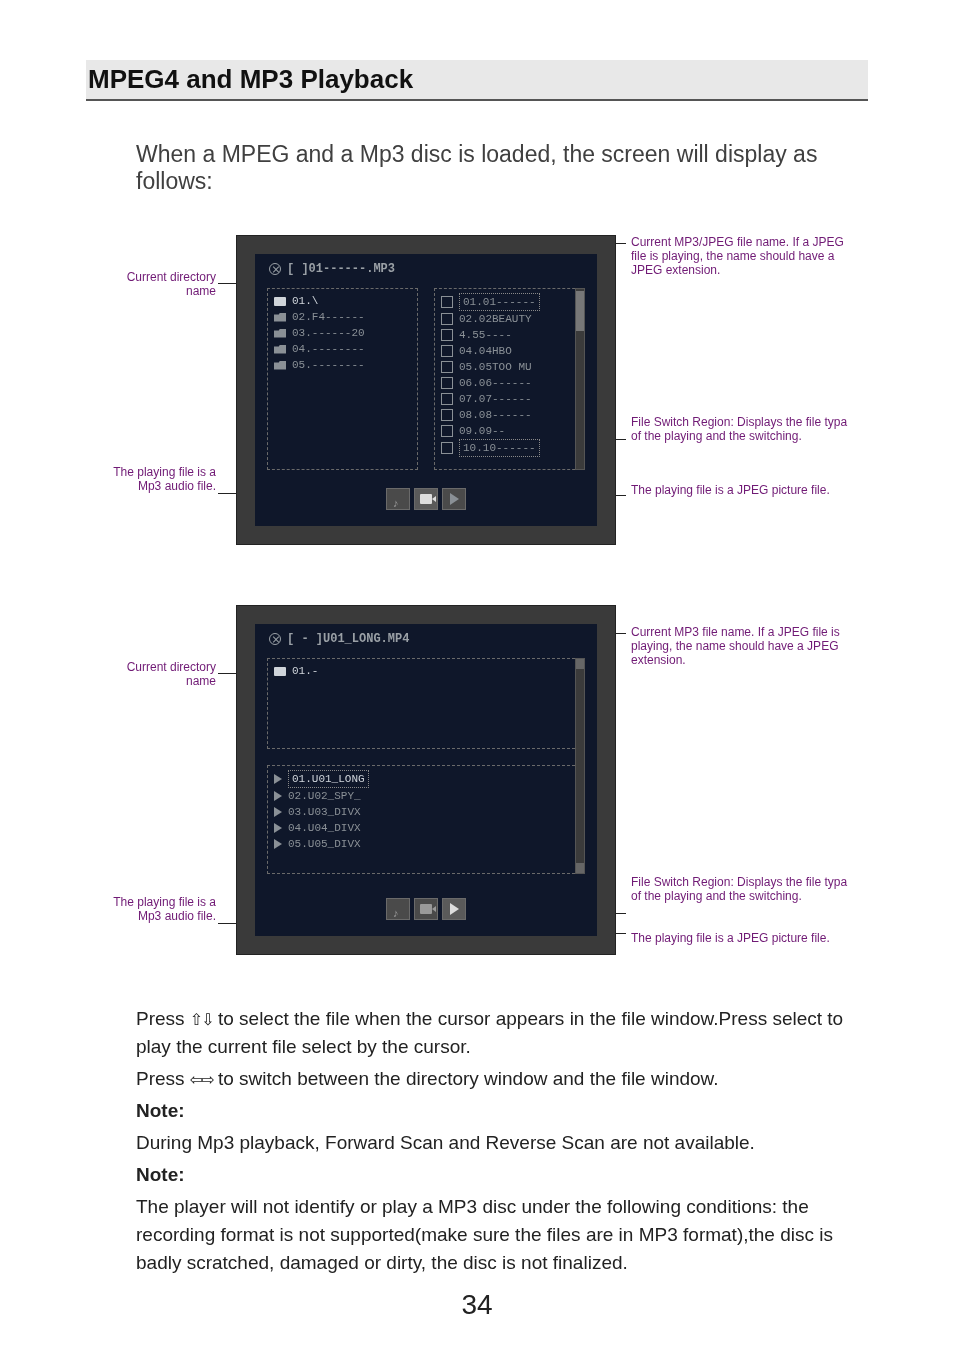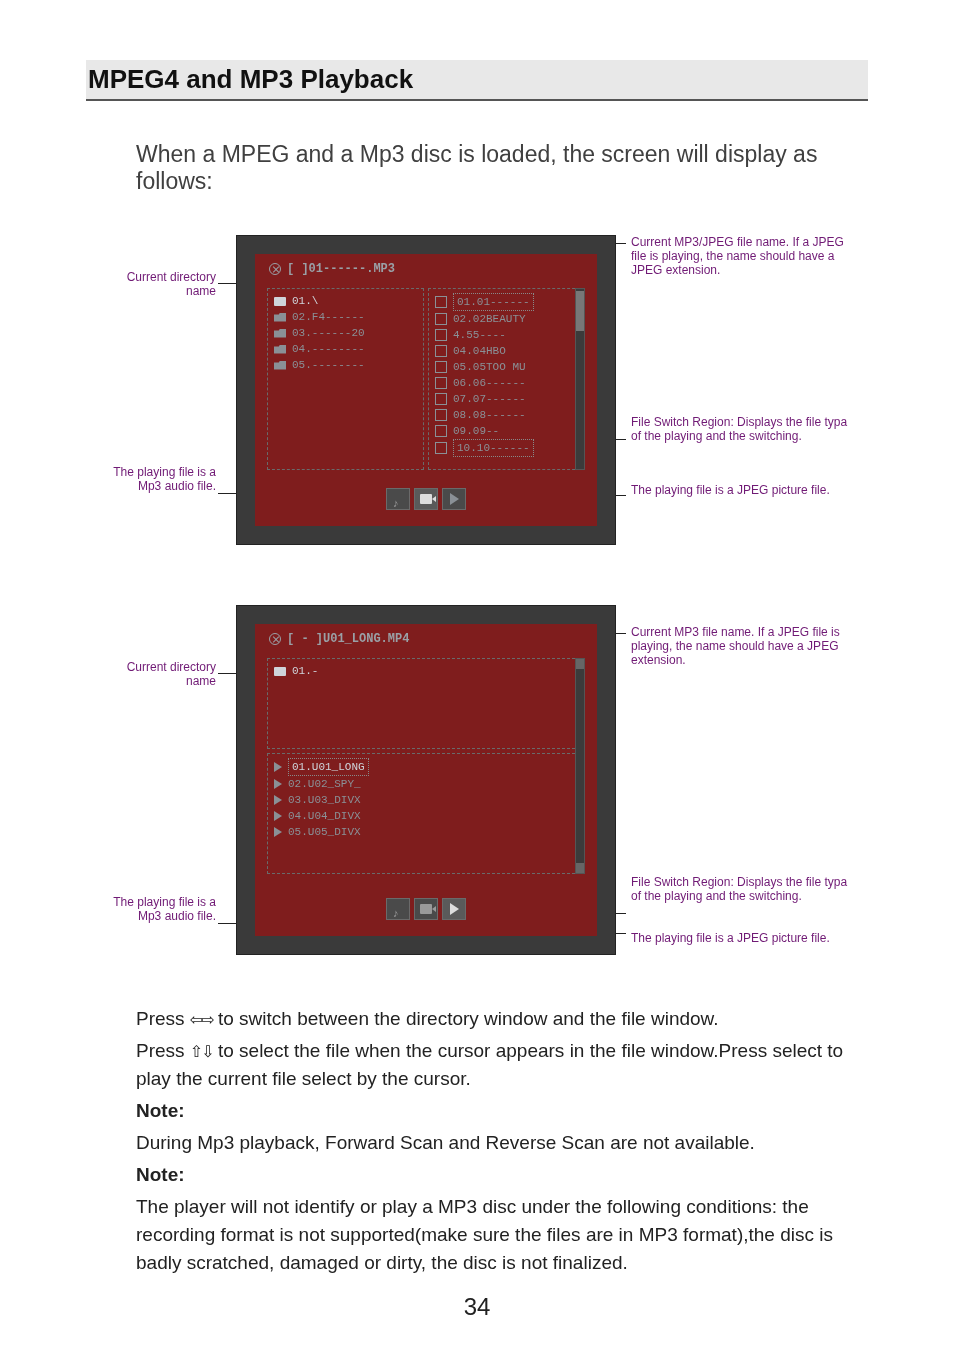--- a/index.html
+++ b/index.html
@@ -39,21 +39,21 @@
     left: 150px;
     top: 0;
     width: 380px;
     height: 310px;
     background: #3a3a3a;
     border: 1px solid #222;
   }
   .screen-inner {
     position: absolute;
     top: 18px; left: 18px; right: 18px; bottom: 18px;
-    background: #7f1d1d;
+    background: #0f172a;
   }
   .screen-header {
     position: absolute;
     top: 8px; left: 14px;
     color: #9aa0a6;
     font-family: "Courier New", monospace;
     font-size: 12px;
     font-weight: bold;
   }
   .stop-icon {
@@ -71,21 +71,21 @@
     width: 8px; height: 1px;
     background: #9aa0a6;
     top: 5px; left: 2px;
   }
   .stop-icon::before { transform: rotate(45deg); }
   .stop-icon::after  { transform: rotate(-45deg); }
   .panes {
     position: absolute;
     top: 34px; left: 12px; right: 12px; bottom: 56px;
     display: flex;
-    gap: 4px;
+    gap: 16px;
   }
   .pane {
     border: 1px dashed #6a6a6a;
     flex: 1;
     padding: 4px 6px;
     overflow: hidden;
   }
   .pane .row {
     font-family: "Courier New", monospace;
     font-size: 11px;
@@ -235,21 +235,21 @@
     font-size: 16px;
     line-height: 1;
   }
   .arrows.ud::before { content: "⇧⇩"; letter-spacing: -2px; }
   .arrows.lr::before { content: "⇦⇨"; letter-spacing: -2px; }
   .page-num {
     position: absolute;
     bottom: 30px;
     left: 0; right: 0;
     text-align: center;
-    font-size: 24px;
+    font-size: 28px;
     color: #222;
   }
 </style>
 </head>
 <body>
 
 <div class="title-bar">
   <h1>MPEG4 and MP3 Playback</h1>
 </div>
 
@@ -363,24 +363,24 @@
         <div class="switch-btn active">
             <span class="tri-icon"></span>
           </div>
       </div>
     </div>
   </div>
 </div>
 
 <div class="body-text">
   <p>
-    <span>Press </span><span class="arrows lr"></span><span> to switch between the directory window and the file window.</span>
+    <span>Press </span><span class="arrows ud"></span><span> to select the file when the cursor appears in the file window.Press select to play the current file select by the cursor.</span>
   </p>
   <p>
-    <span>Press </span><span class="arrows ud"></span><span> to select the file when the cursor appears in the file window.Press select to play the current file select by the cursor.</span>
+    <span>Press </span><span class="arrows lr"></span><span> to switch between the directory window and the file window.</span>
   </p>
   <p class="bold">Note:</p>
   <p>During Mp3 playback, Forward Scan and Reverse Scan are not available.</p>
   <p class="bold">Note:</p>
   <p>The player will not identify or play a MP3 disc under the following conditions: the recording format is not supported(make sure the files are in MP3 format),the disc is badly scratched, damaged or dirty, the disc is not finalized.</p>
 </div>
 
 <div class="page-num">34</div>
 
 </body></html>

